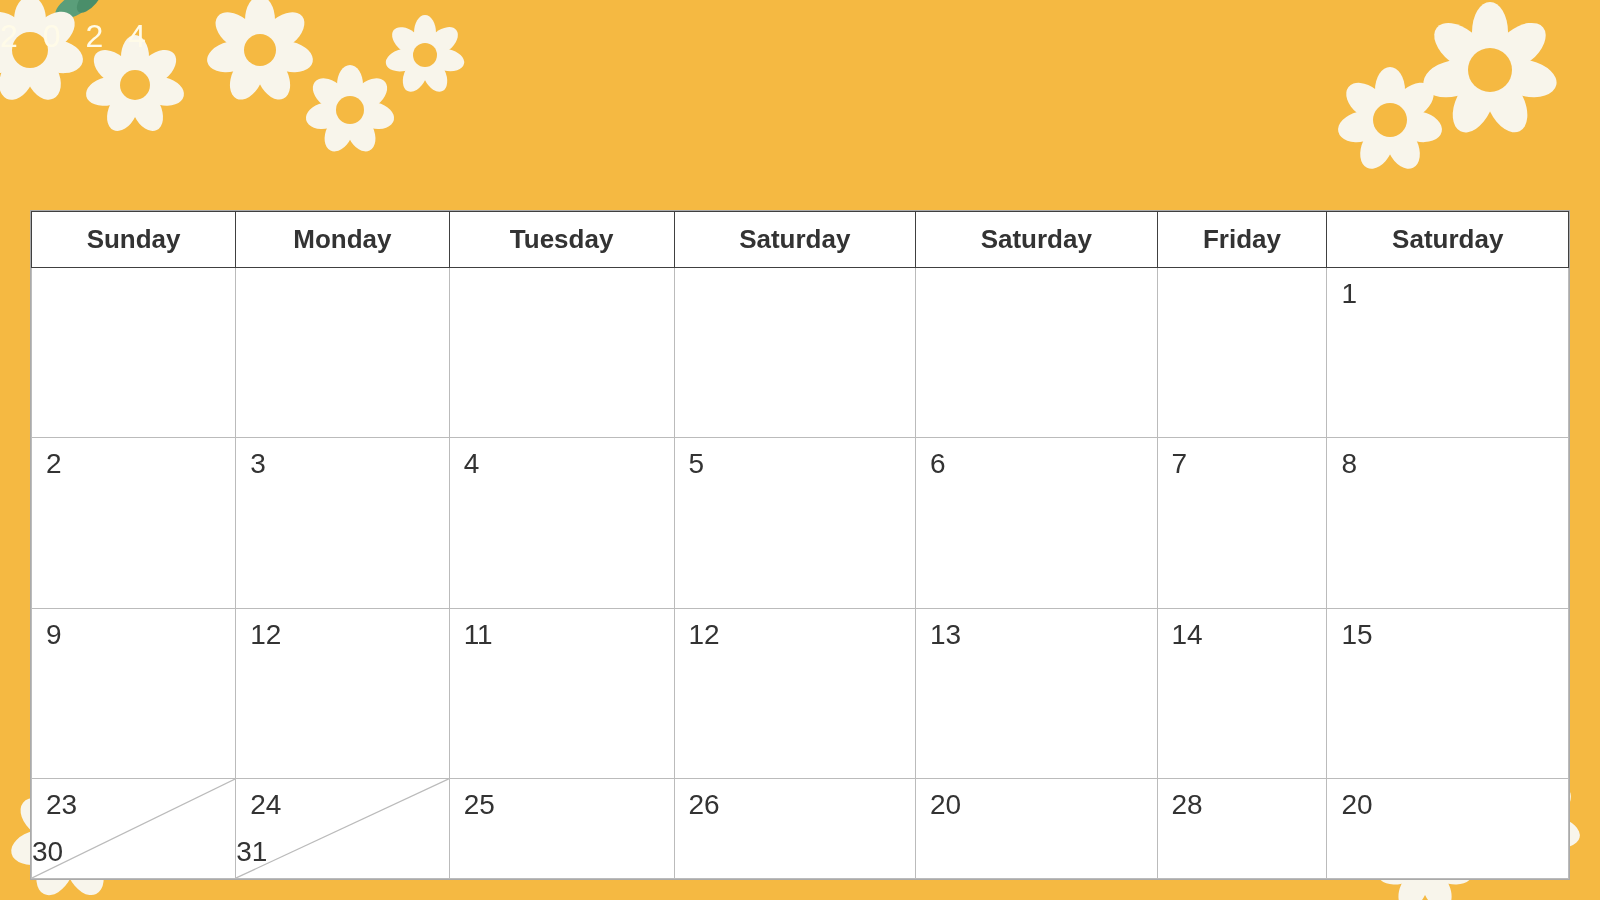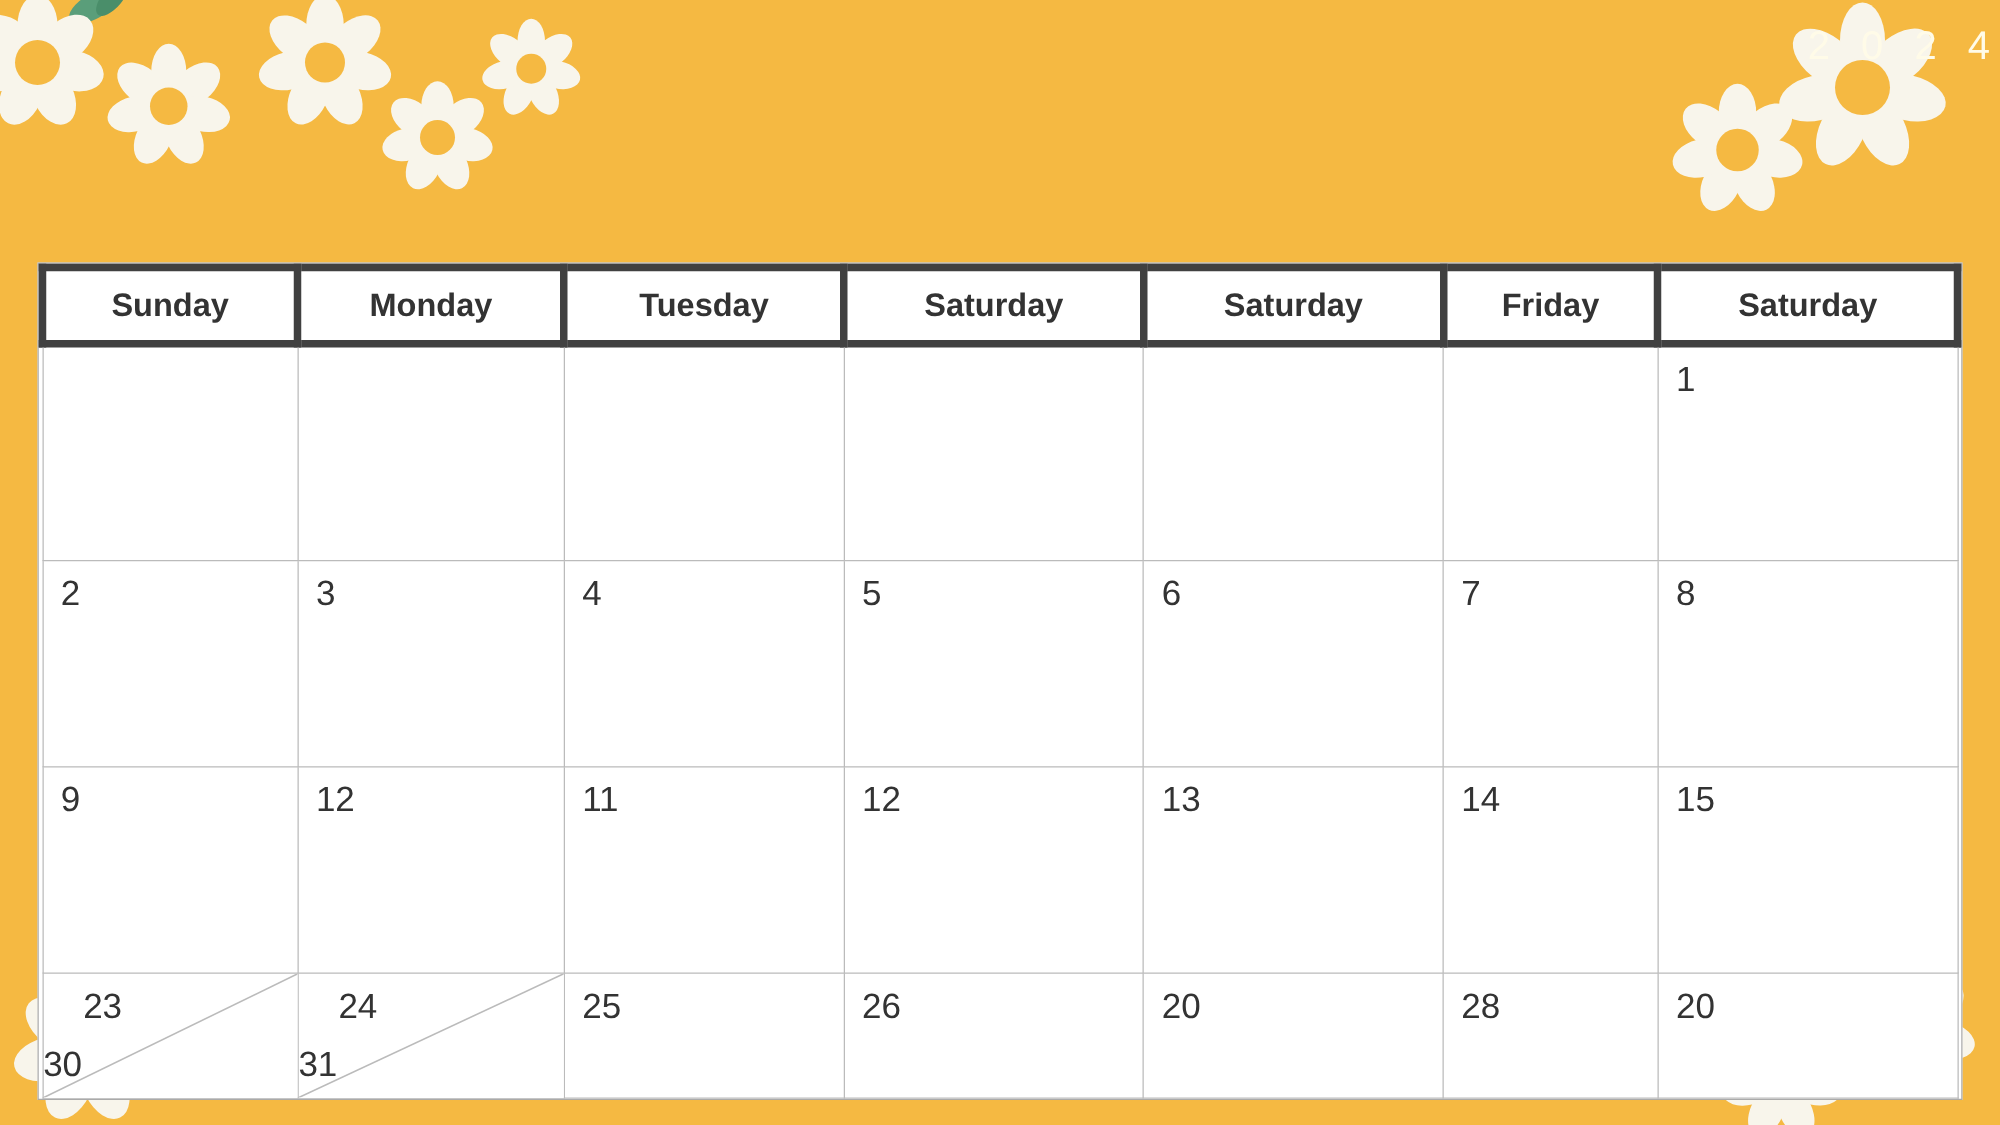--- a/index.html
+++ b/index.html
@@ -16,21 +16,21 @@
     .bg {
       width: 100%;
       height: 100%;
       background-color: #F5B942;
       position: relative;
       overflow: hidden;
     }
 
     
     .header {
-      text-align: right;
+      text-align: left;
       padding-top: 18px;
       position: relative;
       z-index: 2;
     }
 
     .year {
       font-size: 32px;
       color: #fffbe8;
       letter-spacing: 8px;
       font-family: Arial, sans-serif;
@@ -58,21 +58,21 @@
       z-index: 3;
     }
 
     .calendar-table {
       width: 100%;
       height: 100%;
       border-collapse: collapse;
     }
 
     .calendar-table th {
-      border: 6px solid #404040;
+      border: 1px solid #404040;
       text-align: center;
       font-size: 26px;
       font-weight: bold;
       color: #333;
       padding: 12px 0;
       background: #fff;
       font-family: Arial, sans-serif;
     }
 
     .calendar-table td {
@@ -91,21 +91,21 @@
 
     
     .split-cell {
       position: relative;
       padding: 0;
     }
 
     .split-cell .top-num {
       position: absolute;
       top: 10px;
-      left: 32px;
+      left: 14px;
       font-size: 28px;
     }
 
     .split-cell .bottom-num {
       position: absolute;
       bottom: 10px;
       left: 0;
       font-size: 28px;
     }
 

